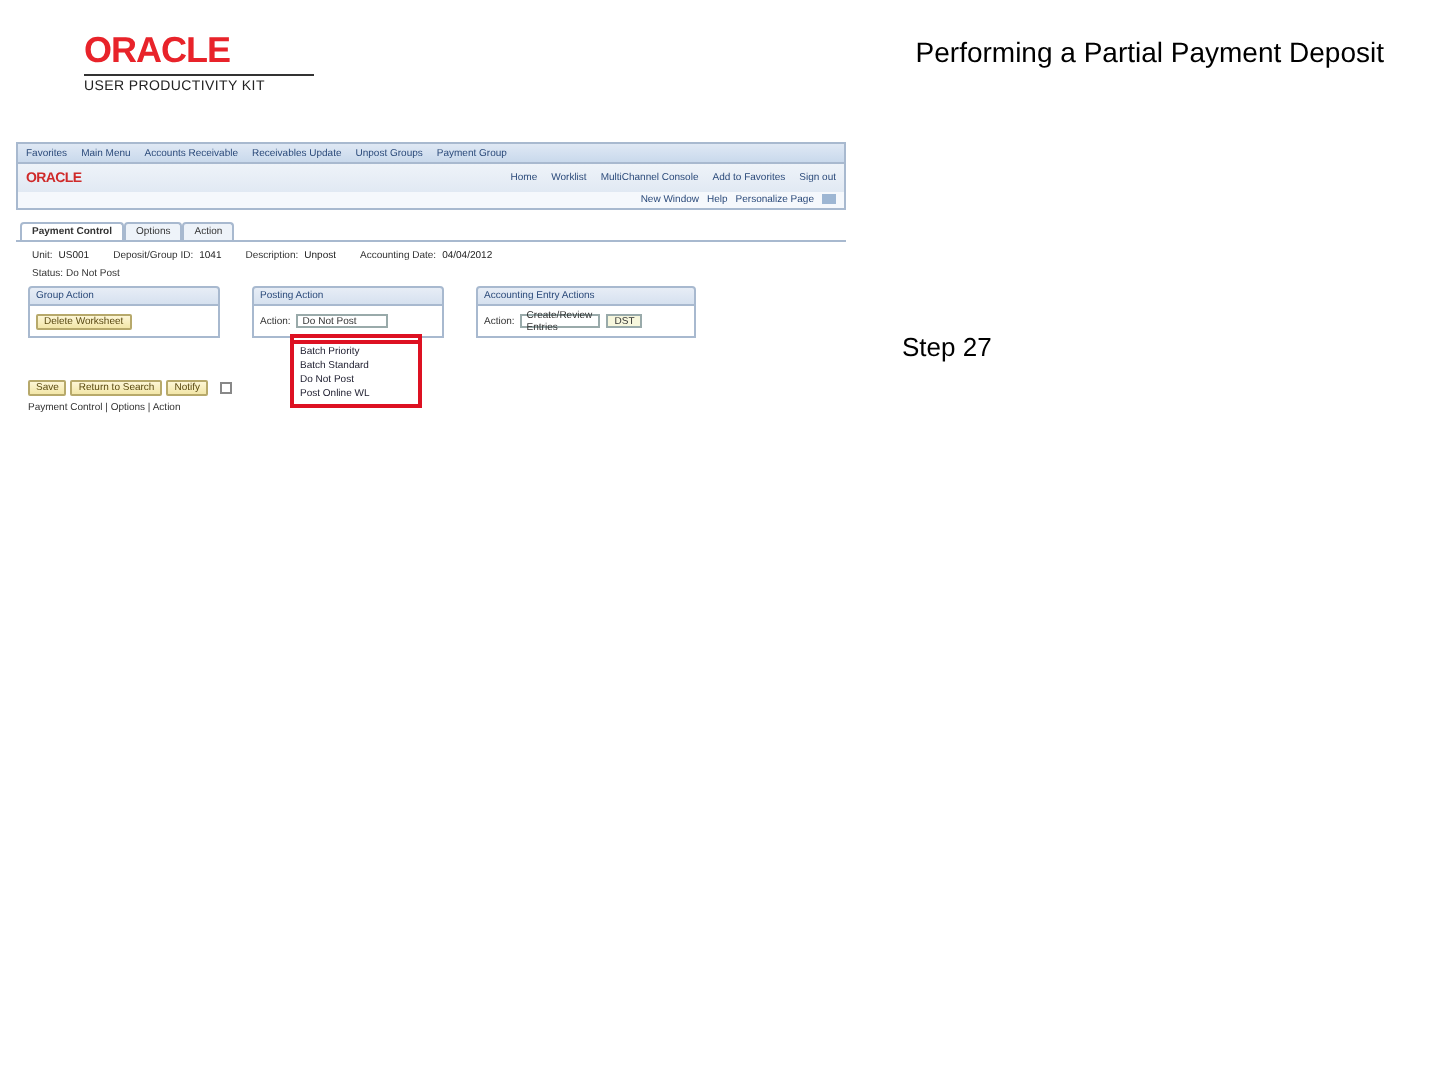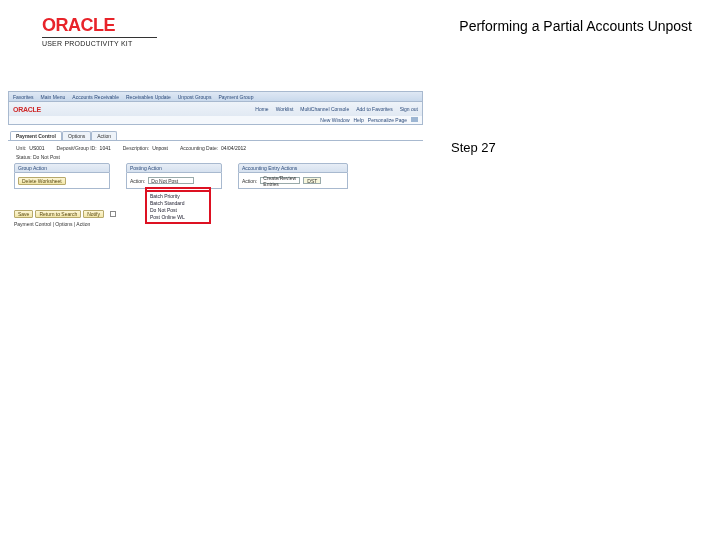--- a/index.html
+++ b/index.html
@@ -36,22 +36,22 @@
     color: #222;
   }
   .page-title {
     margin-left: auto;
     font-size: 14px;
     color: #000;
     padding-top: 2px;
   }
   .content-row {
     display: flex;
-    align-items: center;
-    margin-top: 40px;
+    align-items: flex-end;
+    margin-top: 20px;
   }
   .screenshot-panel {
     width: 415px;
     margin-left: 8px;
     font-size: 5px;
     color: #333;
     background: #fff;
   }
   .bc {
     background: linear-gradient(#dfe8f4,#c9d9ec);
@@ -146,21 +146,21 @@
 </style>
 </head>
 <body>
 
 <div class="header-row">
   <div class="logo-area">
     <div class="oracle-logo">ORACLE</div>
     <div class="logo-rule"></div>
     <div class="upk">USER PRODUCTIVITY KIT</div>
   </div>
-  <div class="page-title">Performing a Partial Accounts Unpost</div>
+  <div class="page-title">Performing a Partial Payment Deposit</div>
 </div>
 
 <div class="content-row">
   <div class="screenshot-panel" style="position:relative;">
     <div class="bc">
       <span>Favorites</span>
       <span>Main Menu</span>
       <span>Accounts Receivable</span>
       <span>Receivables Update</span>
       <span>Unpost Groups</span>

